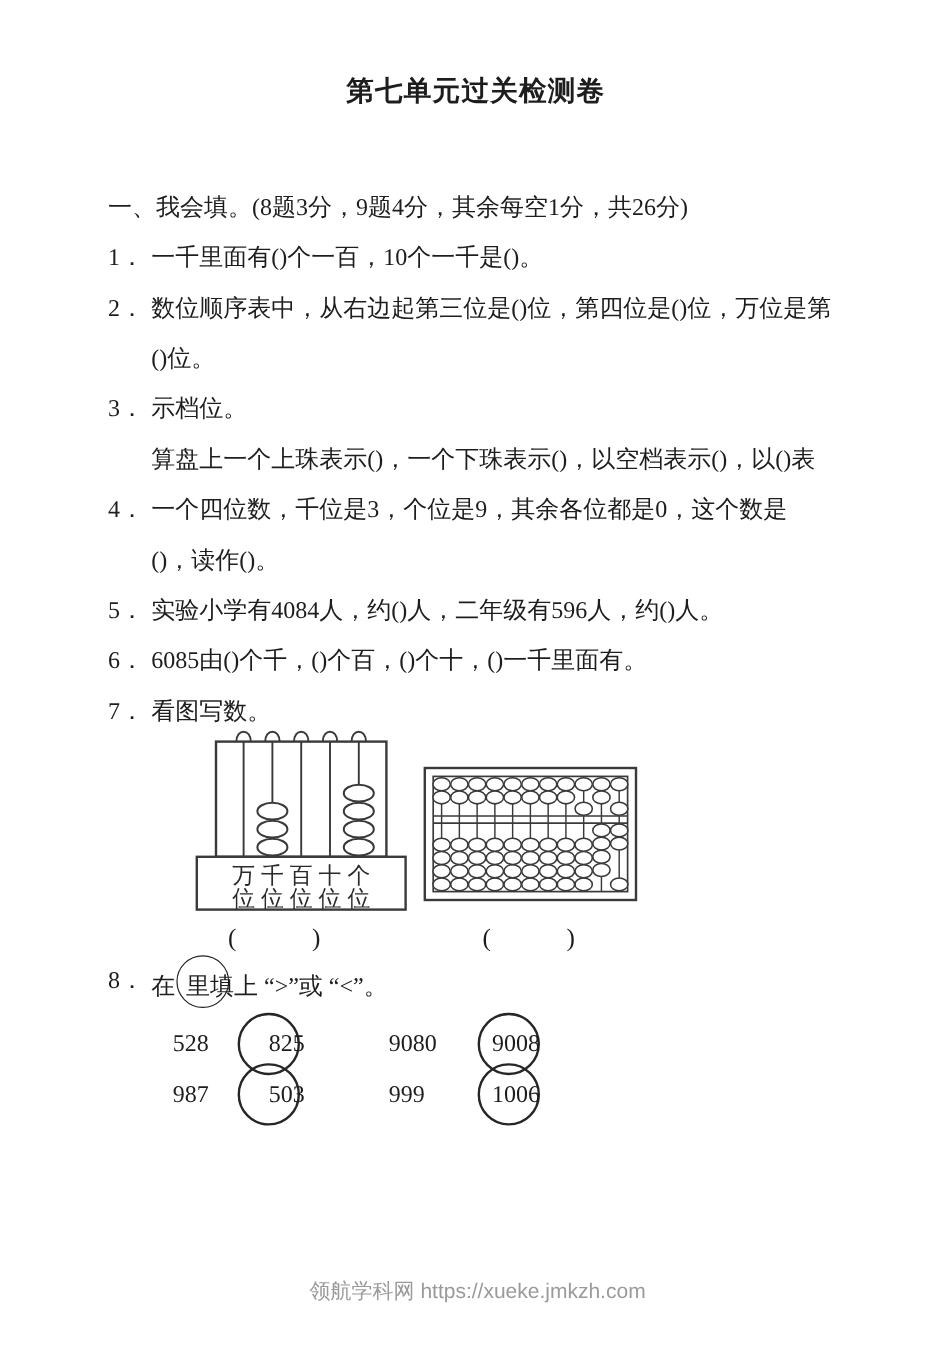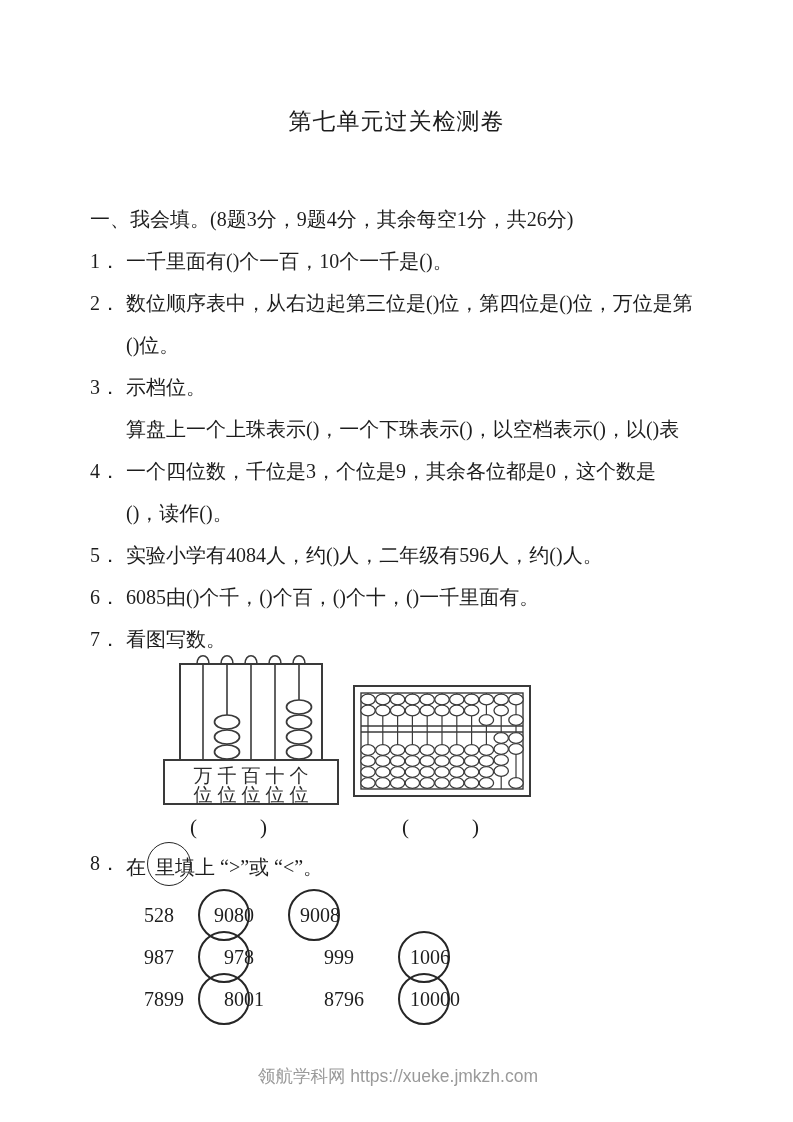--- a/index.html
+++ b/index.html
@@ -1,19 +1,19 @@
 <!DOCTYPE html>
 <html><head>
 <meta charset="utf-8">
 <style>
   html,body{margin:0;padding:0;background:#ffffff;}
   .page{position:relative;width:793px;height:1122px;background:#fff;overflow:hidden;
         font-family:"Liberation Serif","DejaVu Serif",serif;color:#1d1d1d;}
-  .title{margin:0;padding-top:106px;text-align:center;font-size:23px;line-height:30px;
-         font-weight:400;font-family:"Liberation Sans","DejaVu Sans",sans-serif;letter-spacing:1px;}
+  .title{margin:0;padding-top:60px;text-align:center;font-size:23px;line-height:30px;
+         font-weight:700;font-family:"Liberation Sans","DejaVu Sans",sans-serif;letter-spacing:1px;}
   .content{padding:0 68px 0 90px;font-size:20px;line-height:42px;}
   .heading{margin:62px 0 0 0;}
   .q{position:relative;padding-left:36px;}
   .qnum{position:absolute;left:0;top:0;}
   .qline{display:block;white-space:nowrap;}
   
   .figures{position:relative;height:182px;}
   .fig-cb{position:absolute;left:66px;top:-12px;}
   .fig-ab{position:absolute;left:262px;top:24px;}
   .fig-stroke{fill:none;stroke:#3a3a3a;stroke-width:2;}
@@ -215,42 +215,35 @@
     <div class="q">
       <span class="qnum">8．</span>
       <span>在</span><span class="circle-inline"></span><span>里填上 “&gt;”或 “&lt;”。</span>
     </div>
 
     <div class="cmp-rows">
 
       <div class="cmp-row">
         <span class="n n1">528</span>
         <span class="cmp-circle"></span>
+        <span class="n n2">825</span>
         <span class="n n3">9080</span>
         <span class="cmp-circle c2"></span>
         <span class="n n4">9008</span>
       </div>
 
       <div class="cmp-row">
         <span class="n n1">987</span>
         <span class="cmp-circle"></span>
-        <span class="n n2">978</span>
+        <span class="n n2">503</span>
         <span class="n n3">999</span>
         <span class="cmp-circle c2"></span>
         <span class="n n4">1006</span>
       </div>
 
-      <div class="cmp-row">
-        <span class="n n1">7899</span>
-        <span class="cmp-circle"></span>
-        <span class="n n2">8001</span>
-        <span class="n n3">8796</span>
-        <span class="cmp-circle c2"></span>
-        <span class="n n4">10000</span>
-      </div>
 
     </div>
   </div>
 
   <div class="footer">
     <span>领航学科网 https://xueke.jmkzh.com</span>
   </div>
 
 </div>
 

